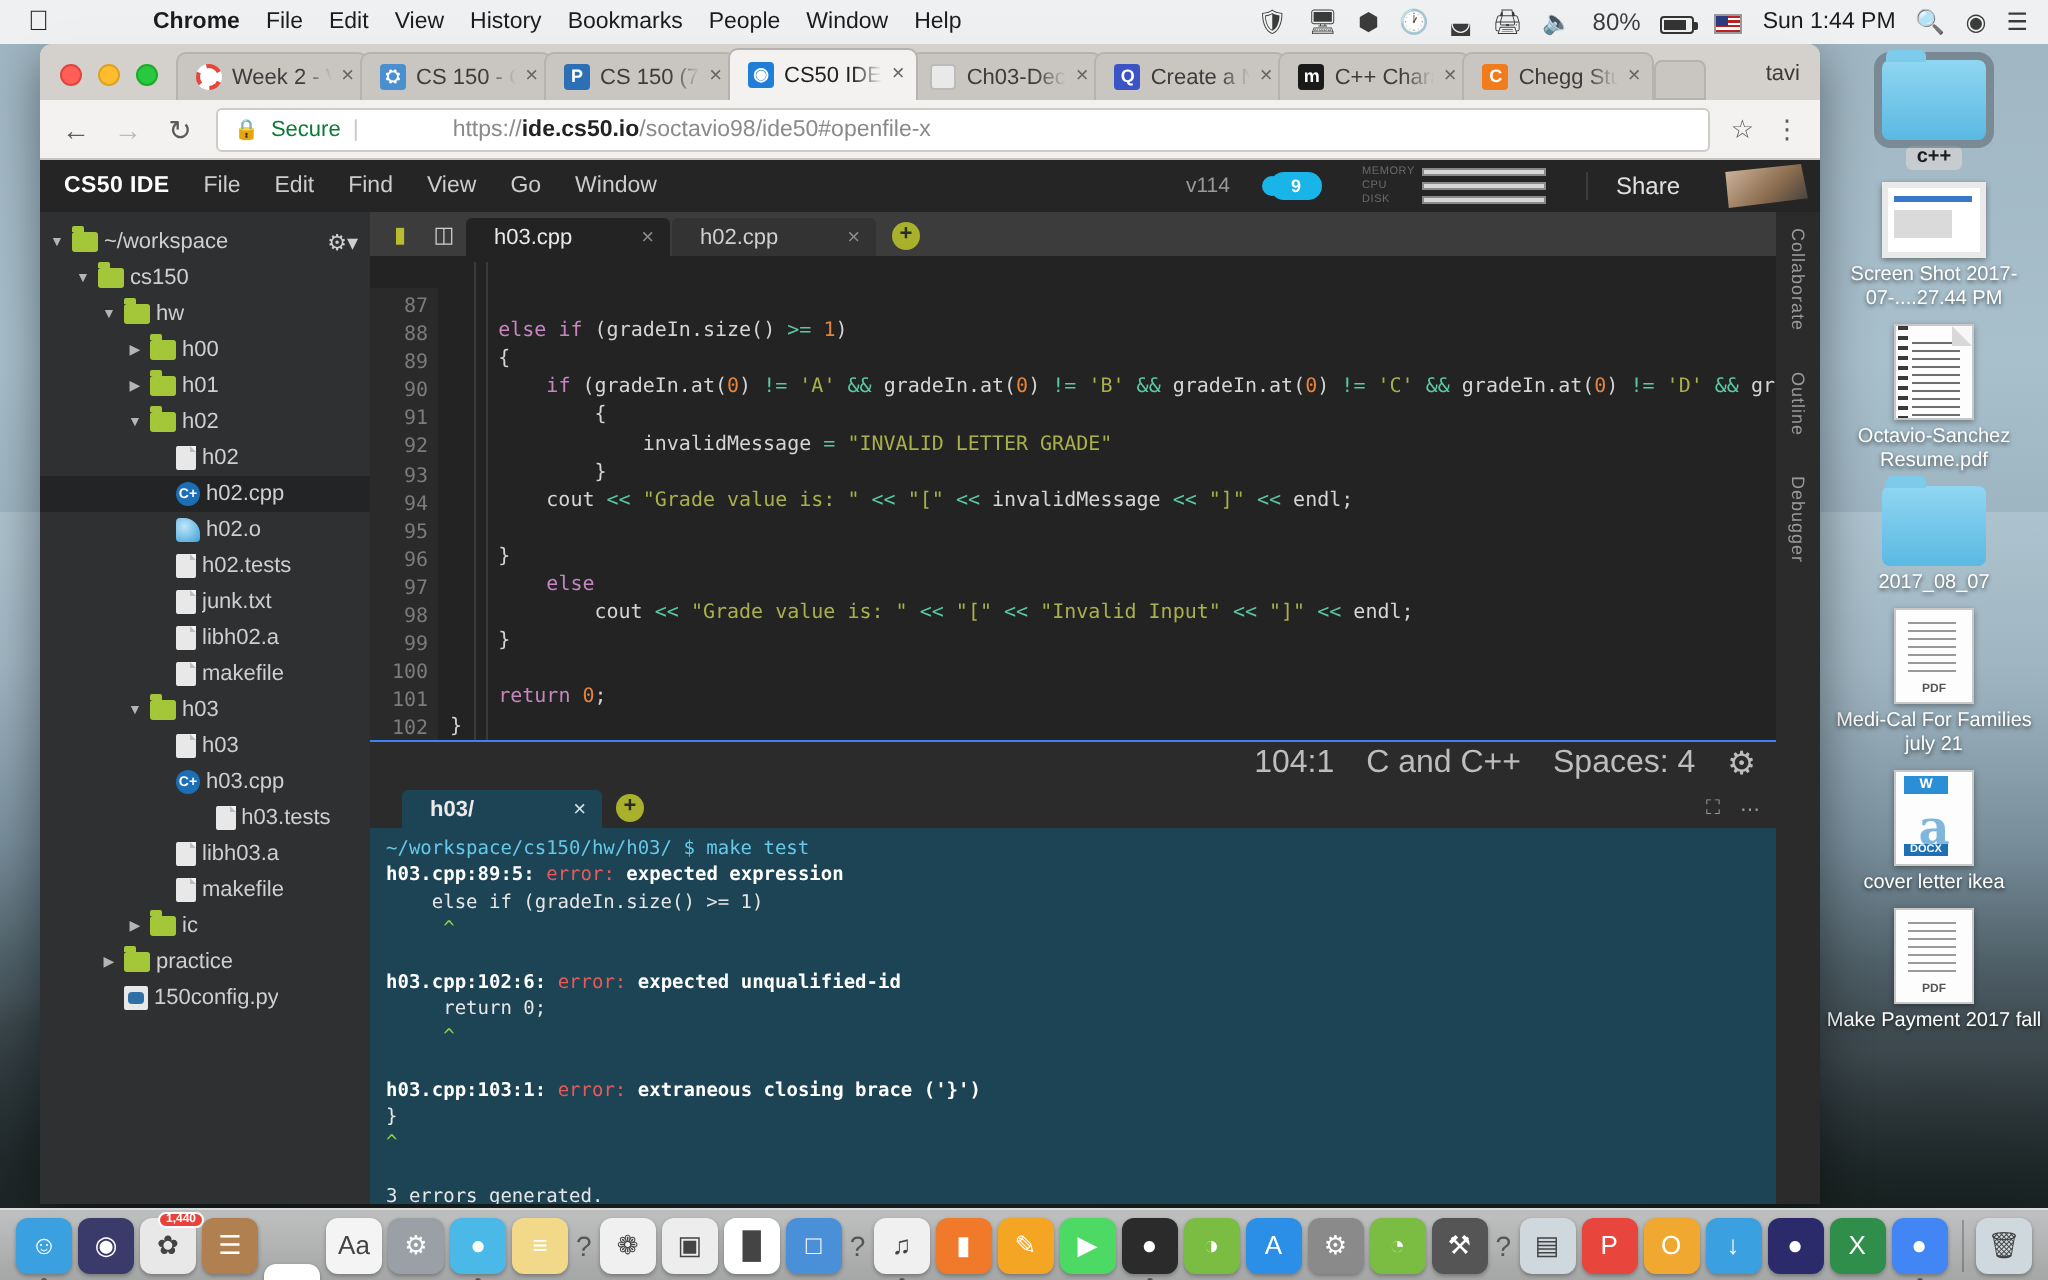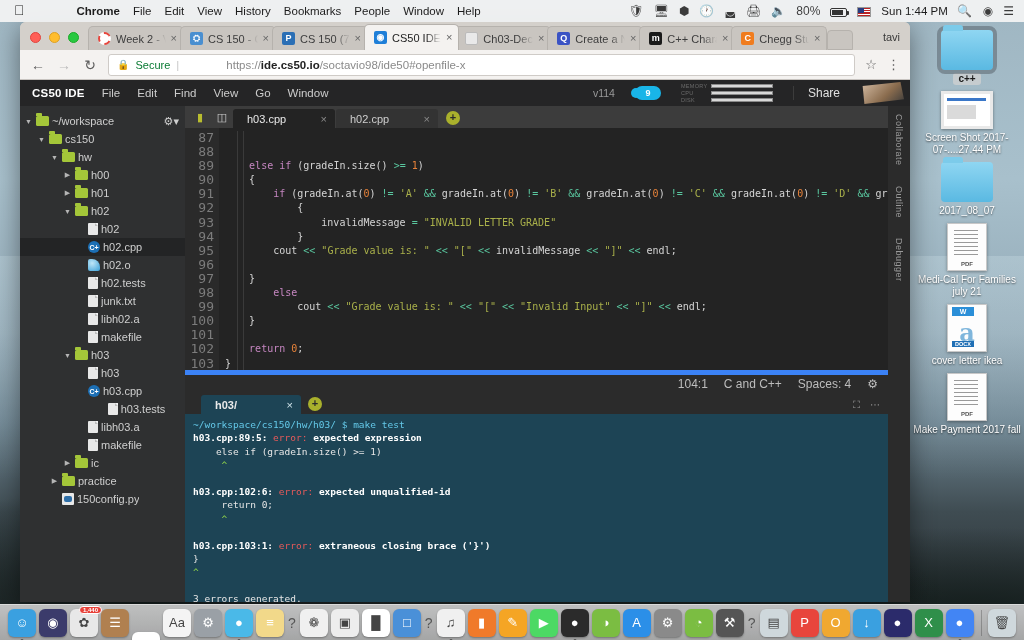--- a/index.html
+++ b/index.html
@@ -180,37 +180,37 @@
   .etab.active { background:#232323; color:#e8e8e8; }
   .etab .x { color:#8a8a8a; font-size:11px; }
   .plusbtn {
     width:14px;height:14px;border-radius:50%;background:#a9b02c;color:#2b2b2b;
     font-size:11px;line-height:13px;text-align:center;margin-left:7px;margin-bottom:3px;font-weight:bold;
   }
 
   #editor { flex:1; background:#232323; position:relative; overflow:hidden; display:flex; }
   #gutter {
     width:34px; flex:none; background:#2a2a2a; color:#7c7c7c;
-    font-family:"DejaVu Sans Mono", monospace; font-size:13px;
-    text-align:right; padding:3px 5px 0 0; line-height:14.1px;
+    font-family:"DejaVu Sans Mono", monospace; font-size:10px;
+    text-align:right; padding:3px 5px 0 0; line-height:14.1px;margin-top:16px;
   }
   #codearea {
     flex:1; font-family:"DejaVu Sans Mono", monospace; font-size:10px;
     line-height:14.1px; padding:3px 0 0 6px; color:#d4d4d4; white-space:pre; overflow:hidden;
     position:relative;
   }
   .k-kw{color:#c586c0;}
   .k-str{color:#a9b04a;} .k-num{color:#e8833a;}
   .k-op{color:#5ac8a0;}
   .indentg { position:absolute; top:0; bottom:0; width:1px; background:#3a3a3a; }
 
   #edstatus {
-    height:22px; background:#2b2b2b; border-top:5px solid #3b82f6;
+    height:22px; background:#2b2b2b; border-top:1px solid #3b82f6;
     display:flex; align-items:center; justify-content:flex-end; gap:16px;
-    padding-right:10px; color:#bdbdbd; font-size:12px;
+    padding-right:10px; color:#bdbdbd; font-size:16px;
   }
 
   
   #console { height:210px; background:#2b2b2b; flex:none; display:flex; flex-direction:column; }
   #contabs { height:22px; background:#2b2b2b; display:flex; align-items:flex-end; padding-left:16px; }
   .ctab {
     height:19px; min-width:100px; background:#1d4455; color:#eaeaea; font-size:11px; font-weight:bold;
     display:flex;align-items:center;justify-content:space-between;padding:0 8px 0 14px;border-radius:3px 3px 0 0;
   }
   .ctab .x{color:#cfe3ea;font-size:11px;font-weight:normal;}
@@ -310,20 +310,24 @@
 </div>
 
 <div id="deskicons">
     <div class="dicon">
       <div class="bigfolder sel"></div>
       <div class="lab sel">c++</div>
     </div>
     <div class="dicon">
       <div class="shotthumb"></div>
       <div class="lab">Screen Shot 2017-07-....27.44 PM</div>
+    </div>
+    <div class="dicon">
+      <div class="docpage spiral"></div>
+      <div class="lab">Octavio-Sanchez Resume.pdf</div>
     </div>
     <div class="dicon">
       <div class="bigfolder"></div>
       <div class="lab">2017_08_07</div>
     </div>
     <div class="dicon">
       <div class="pdfdoc"><span class="lines"></span>PDF</div>
       <div class="lab">Medi-Cal For Families july 21</div>
     </div>
     <div class="dicon">

